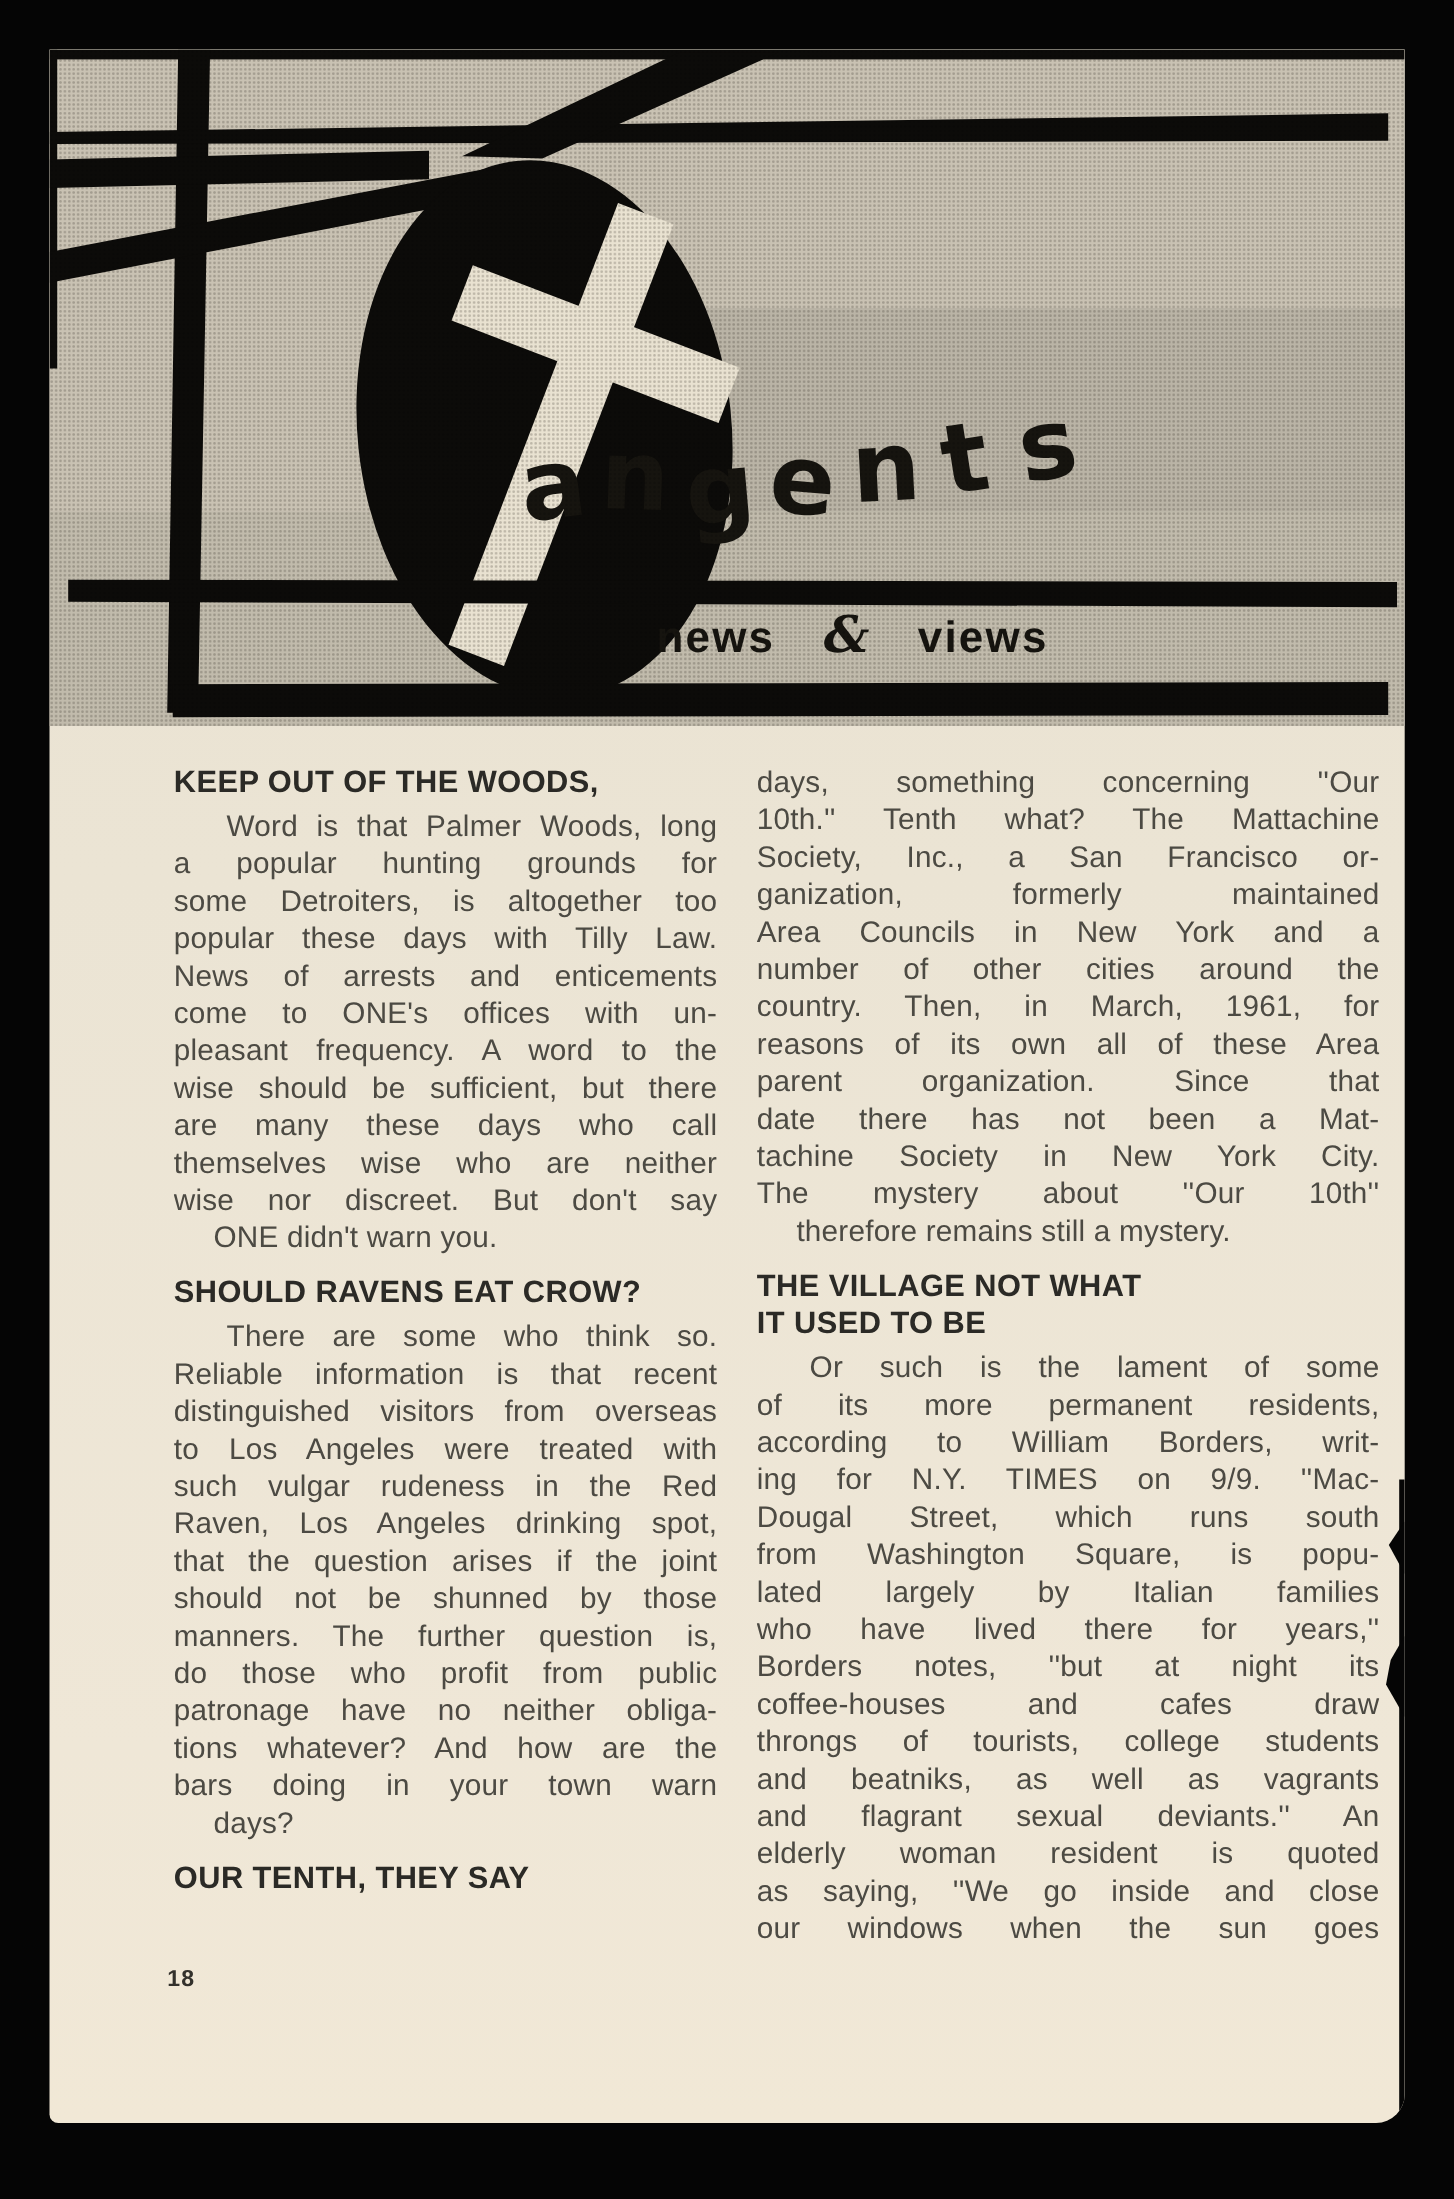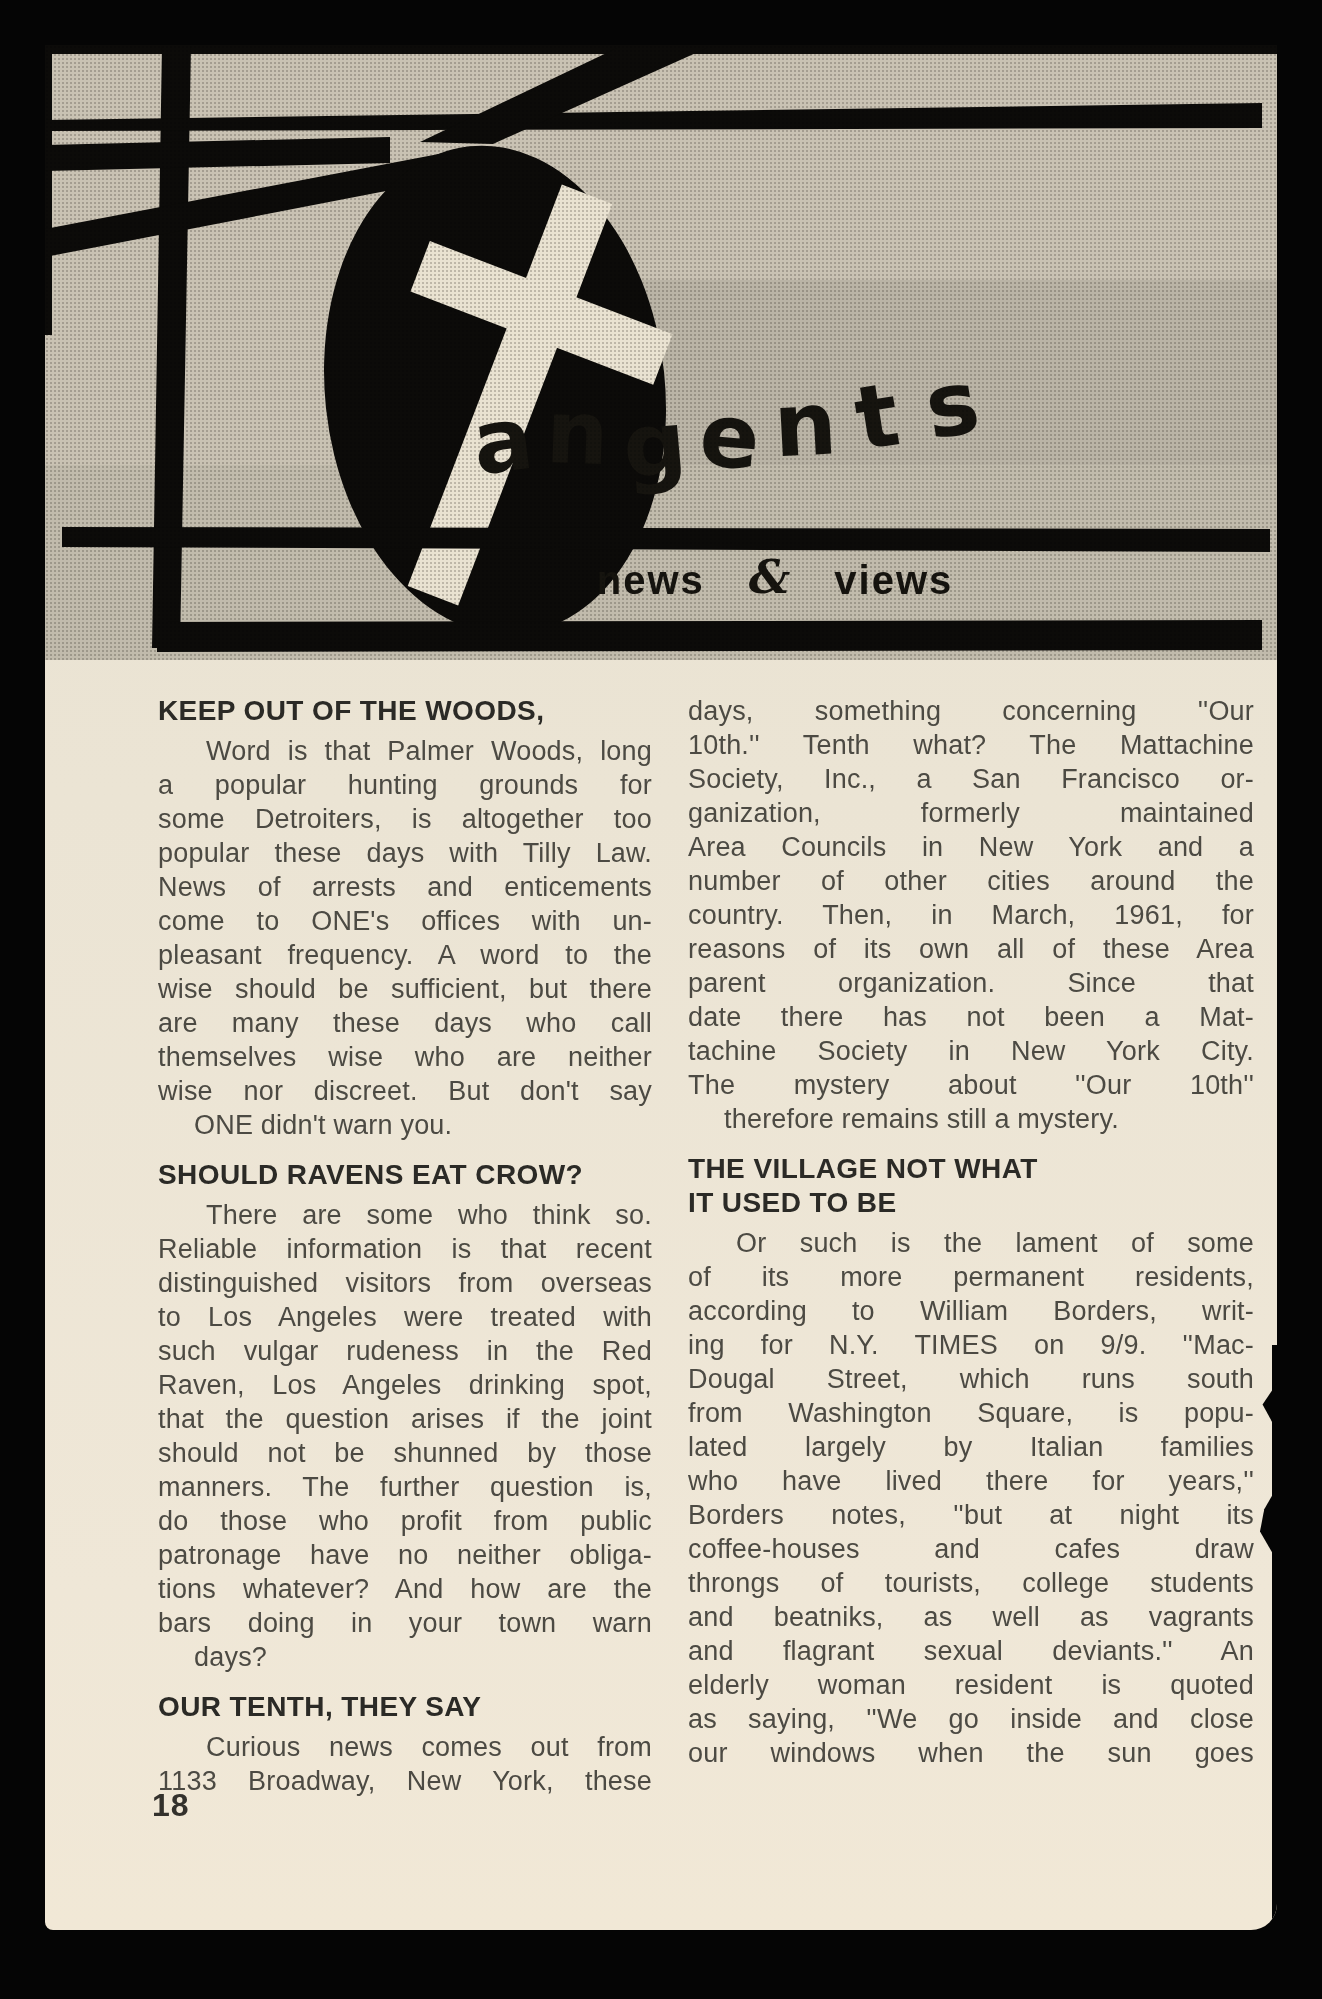--- a/index.html
+++ b/index.html
@@ -36,21 +36,21 @@
   .col-left{left:113px;width:494px;}
   .col-right{left:643px;width:566px;}
   .heading{font-weight:700;font-size:28px;line-height:34px;letter-spacing:0.4px;color:#2b2a26;
            margin:16px 0 6px 0;}
   .col > .heading:first-child{margin-top:0;}
   .para{margin:0;}
   .line{height:34px;overflow:hidden;}
   .line-just{text-align:justify;text-align-last:justify;}
   .line-left{text-align:left;margin-left:36px;}
   .indent{text-indent:48px;}
-  .page-number{position:absolute;left:107px;top:1742px;font-weight:700;font-size:32px;
+  .page-number{position:absolute;left:107px;top:1742px;font-weight:700;font-size:21px;
                color:#33312c;letter-spacing:1px;}
   
   .edge-mark{position:absolute;right:0;width:17px;background:#050505;}
   .edge-mark-1{top:1338px;height:48px;clip-path:polygon(100% 0,15% 45%,100% 100%);}
   .edge-mark-2{top:1442px;height:74px;clip-path:polygon(100% 0,25% 30%,0 60%,100% 100%);}
   .edge-strip{position:absolute;right:0;top:1300px;width:5px;height:585px;background:#050505;}
 </style>
 </head>
 <body>
 
@@ -140,24 +140,20 @@
             <div class="line line-just">should not be shunned by those</div>
             <div class="line line-just">manners. The further question is,</div>
             <div class="line line-just">do those who profit from public</div>
             <div class="line line-just">patronage have no neither obliga-</div>
             <div class="line line-just">tions whatever? And how are the</div>
             <div class="line line-just">bars doing in your town warn</div>
             <div class="line line-left">days?</div>
           </div>
           <div class="heading">
             <div class="line">OUR TENTH, THEY SAY</div>
-          </div>
-          <div class="para">
-            <div class="line line-just indent">Curious news comes out from</div>
-            <div class="line line-just">1133 Broadway, New York, these</div>
           </div>
         </div>
       <div class="col col-right">
           <div class="para">
             <div class="line line-just">days, something concerning ''Our</div>
             <div class="line line-just">10th.'' Tenth what? The Mattachine</div>
             <div class="line line-just">Society, Inc., a San Francisco or-</div>
             <div class="line line-just">ganization, formerly maintained</div>
             <div class="line line-just">Area Councils in New York and a</div>
             <div class="line line-just">number of other cities around the</div>

